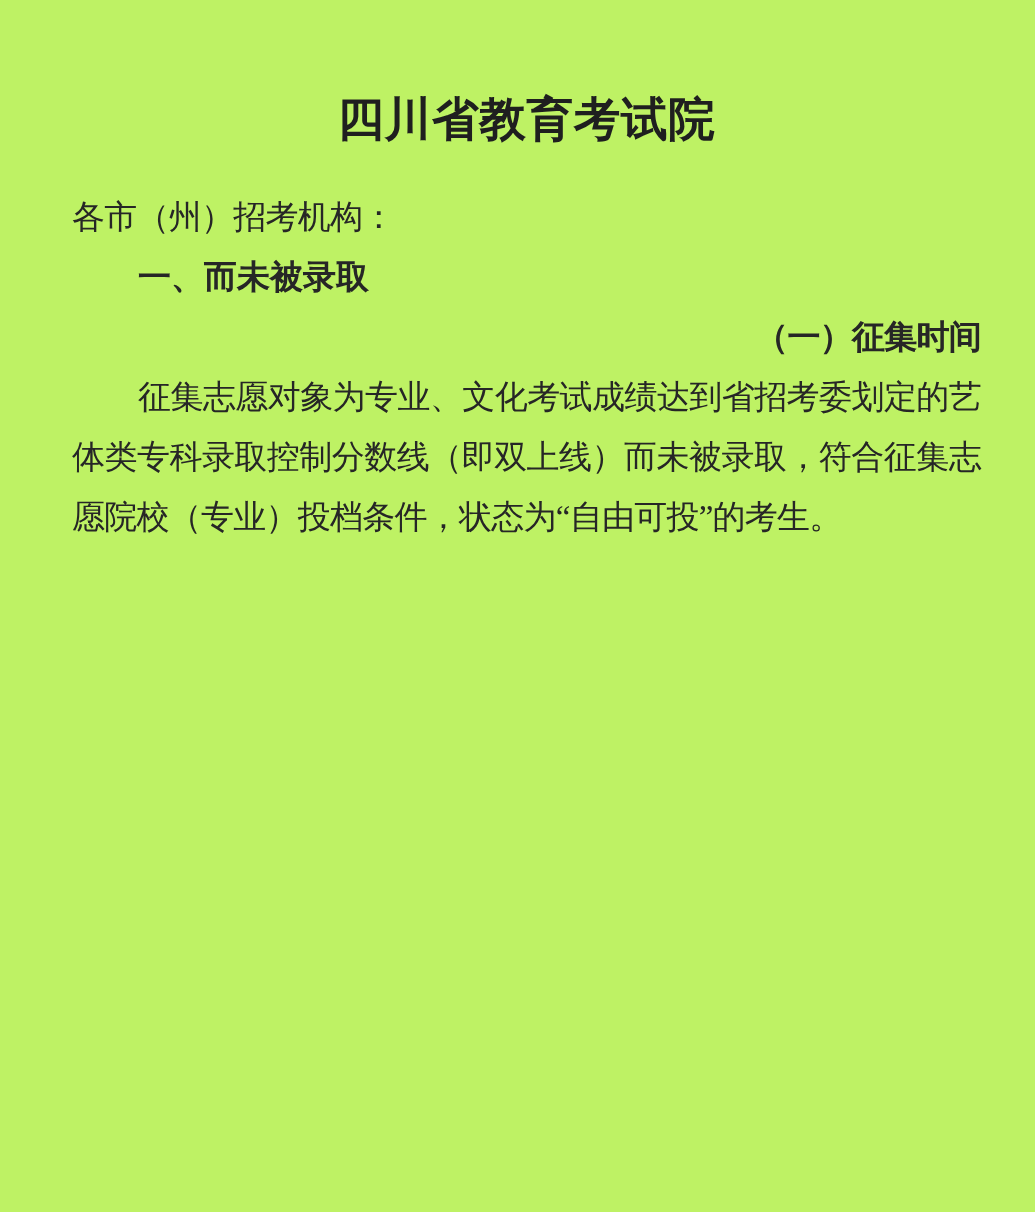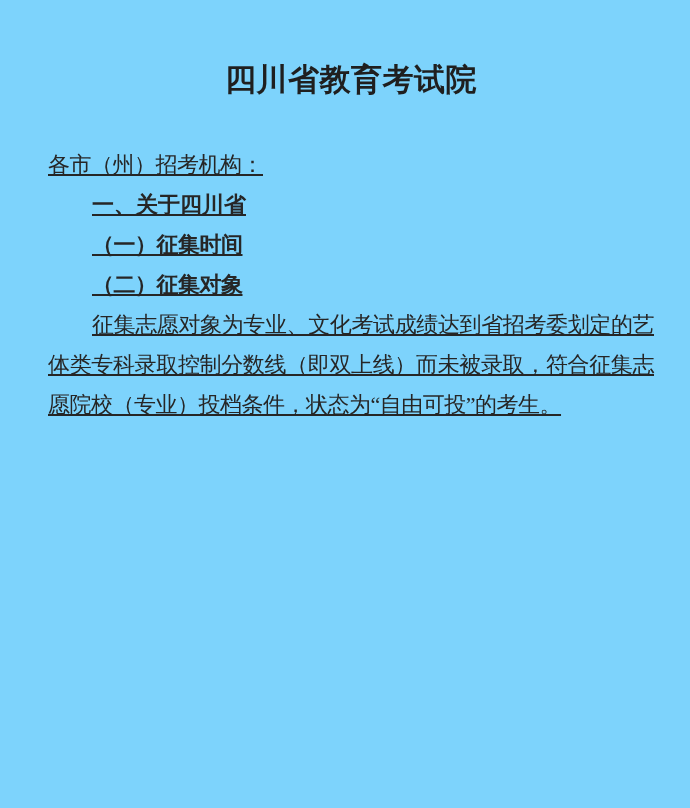--- a/index.html
+++ b/index.html
@@ -5,44 +5,43 @@
   html, body {
     margin: 0;
     padding: 0;
     background: #ffffff;
   }
   .page {
     position: relative;
     width: 690px;
     height: 808px;
     box-sizing: border-box;
-    background: #7dd3fc;
+    background: #bef264;
     color: #262626;
     font-family: "Liberation Serif", "DejaVu Serif", serif;
     padding: 56px 36px 0 48px;
     overflow: hidden;
   }
   .doc-title {
     text-align: center;
     font-weight: bold;
     font-size: 31px;
     line-height: 47px;
     color: #1f1f1f;
     letter-spacing: 0.5px;
   }
   .doc-title .title-line {
     white-space: nowrap;
   }
   .doc-body {
-    margin-top: 42px;
+    margin-top: 22px;
     font-size: 22px;
     line-height: 40px;
     letter-spacing: -0.5px;
     text-align: justify;
-    text-decoration: underline;
   }
   .doc-body p,
   .doc-body h2,
   .doc-body h3 {
     margin: 0;
     font-size: 22px;
     line-height: 40px;
   }
   .indent {
     text-indent: 2em;
@@ -51,42 +50,41 @@
     font-weight: bold;
     font-family: "Liberation Sans", "DejaVu Sans", sans-serif;
     text-indent: 2em;
     text-align: left;
     font-size: 21px;
     letter-spacing: 0;
   }
   .sub-heading {
     font-weight: bold;
     text-indent: 2em;
-    text-align: left;
+    text-align: right;
   }
 </style>
 </head>
 <body>
 
 <div class="page">
 
   <header class="doc-title">
     <div class="title-line">四川省教育考试院</div>
   </header>
 
   <main class="doc-body">
 
     <p class="salutation">各市（州）招考机构：</p>
 
 
-    <h2 class="section-heading">一、关于四川省</h2>
+    <h2 class="section-heading">一、而未被录取</h2>
 
     <h3 class="sub-heading">（一）征集时间</h3>
 
 
-    <h3 class="sub-heading">（二）征集对象</h3>
 
     <p class="para indent">征集志愿对象为专业、文化考试成绩达到省招考委划定的艺体类专科录取控制分数线（即双上线）而未被录取，符合征集志愿院校（专业）投档条件，状态为“自由可投”的考生。</p>
 
 
   </main>
 
 </div>
 
 </body></html>

